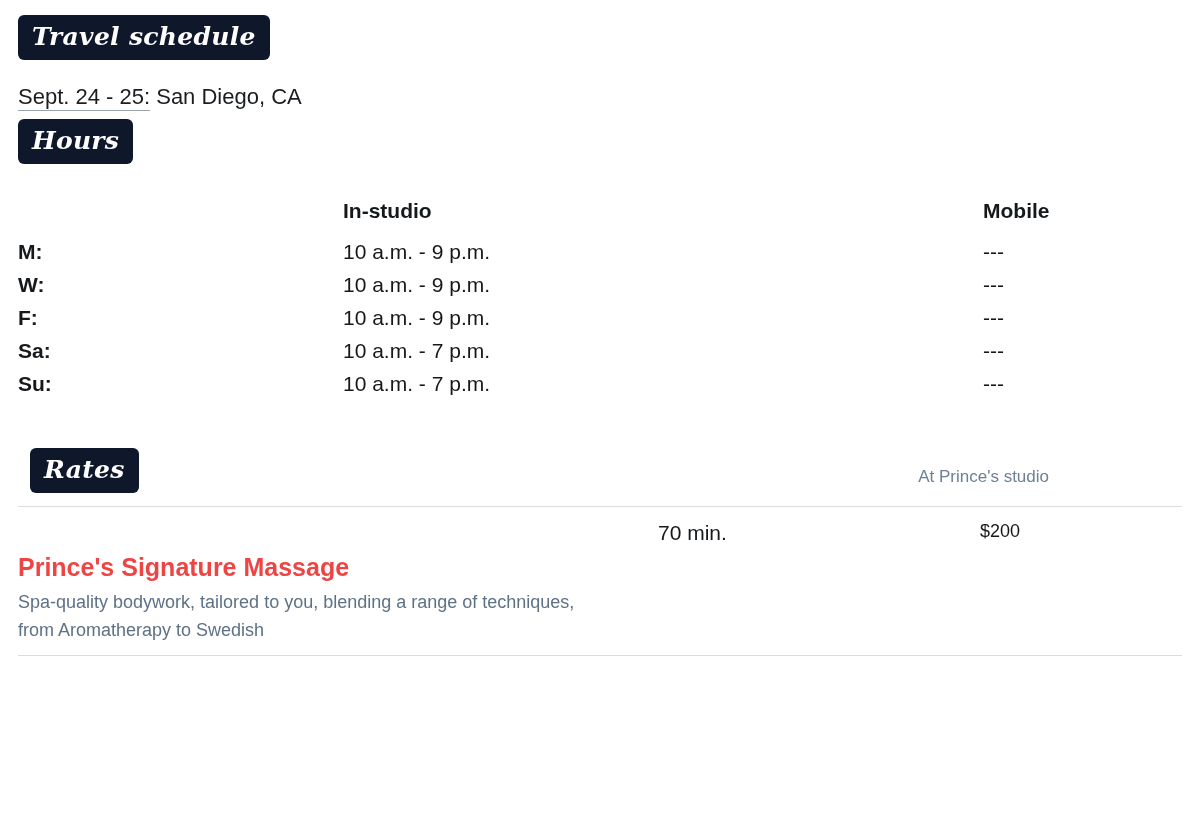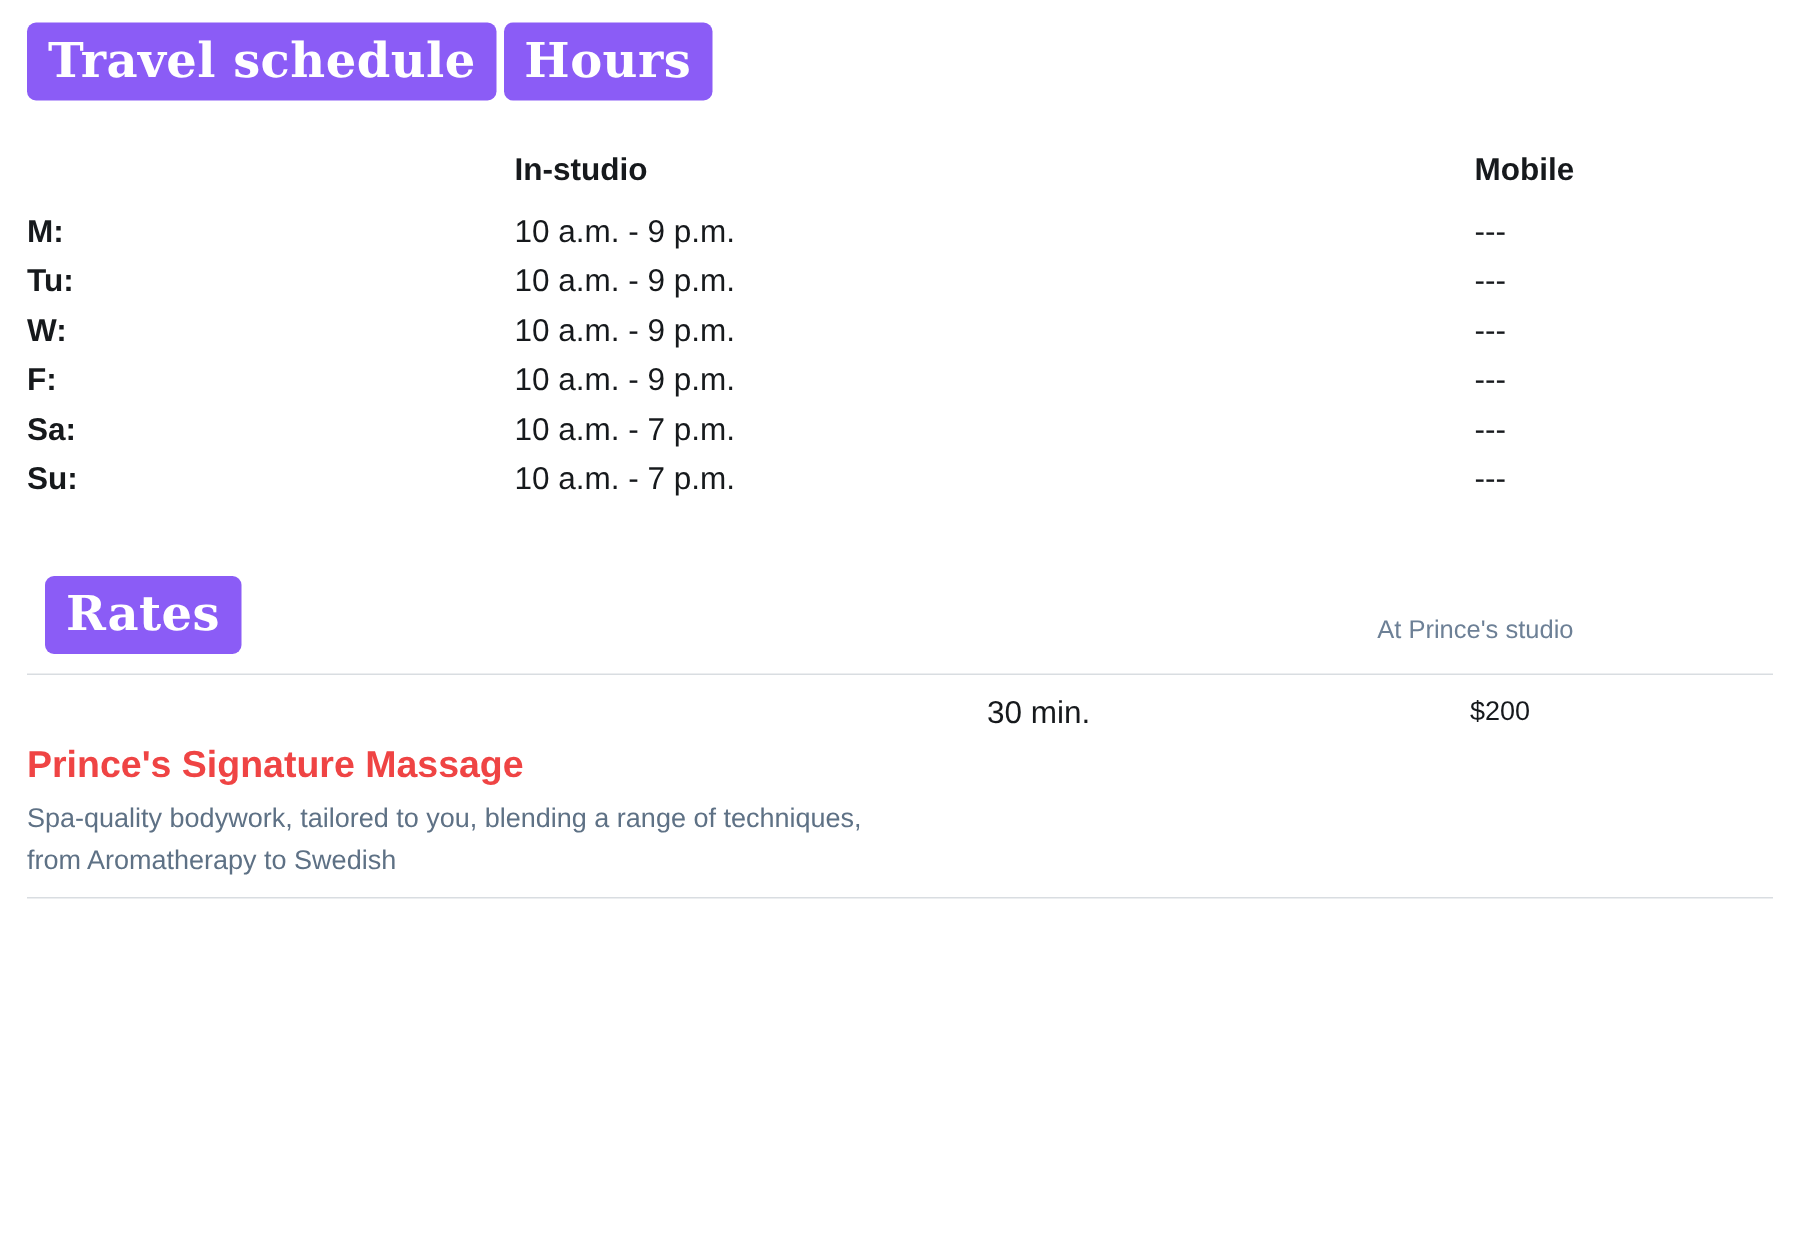--- a/index.html
+++ b/index.html
@@ -19,27 +19,28 @@
     width: 1200px;
     height: 831px;
     overflow: hidden;
     box-sizing: border-box;
     padding: 0 18px;
   }
 
   
   .badge {
     display: inline-block;
-    background: #8b5cf6;
+    background: #0f172a;
     color: #ffffff;
     border-radius: 6px;
     padding: 9px 14px 11px 14px;
     font-family: "DejaVu Serif", serif;
+    font-style: italic;
     font-weight: 700;
-    font-size: 32px;
+    font-size: 25px;
     line-height: 1;
     letter-spacing: 0.3px;
   }
 
   .badge-travel { margin-top: 15px; }
   .badge-hours  { margin-top: 9px; }
   .badge-rates  { margin-top: 6px; }
 
   
   .travel-line {
@@ -136,45 +137,43 @@
   }
 </style>
 </head>
 <body>
 
 <div class="page">
 
   
   <div class="badge badge-travel">Travel schedule</div>
 
+  <div class="travel-line">
+    <span class="lead">Sept. 24 - 25:</span><span> San Diego, CA</span>
+  </div>
 
 
   
   <div class="badge badge-hours">Hours</div>
 
   <table class="hours">
     <thead>
       <tr>
         <th class="col-day"></th>
         <th class="col-studio">In-studio</th>
         <th class="col-mobile">Mobile</th>
       </tr>
     </thead>
     <tbody>
       <tr>
         <td class="day col-day">M:</td>
         <td class="col-studio">10 a.m. - 9 p.m.</td>
         <td class="col-mobile">---</td>
       </tr>
       <tr>
-        <td class="day col-day">Tu:</td>
-        <td class="col-studio">10 a.m. - 9 p.m.</td>
-        <td class="col-mobile">---</td>
-      </tr>
-      <tr>
         <td class="day col-day">W:</td>
         <td class="col-studio">10 a.m. - 9 p.m.</td>
         <td class="col-mobile">---</td>
       </tr>
       <tr>
         <td class="day col-day">F:</td>
         <td class="col-studio">10 a.m. - 9 p.m.</td>
         <td class="col-mobile">---</td>
       </tr>
       <tr>
@@ -197,19 +196,19 @@
 
   <div class="rates-head">
     <span class="studio-label">At Prince's studio</span>
   </div>
 
   <div class="rule"></div>
 
   <div class="rate-row">
     <div class="rate-title">Prince's Signature Massage</div>
     <div class="rate-desc">Spa-quality bodywork, tailored to you, blending a range of techniques, from Aromatherapy to Swedish</div>
-    <div class="rate-duration">30 min.</div>
+    <div class="rate-duration">70 min.</div>
     <div class="rate-price">$200</div>
   </div>
 
   <div class="rule-bottom"></div>
 
 </div>
 
 </body></html>

